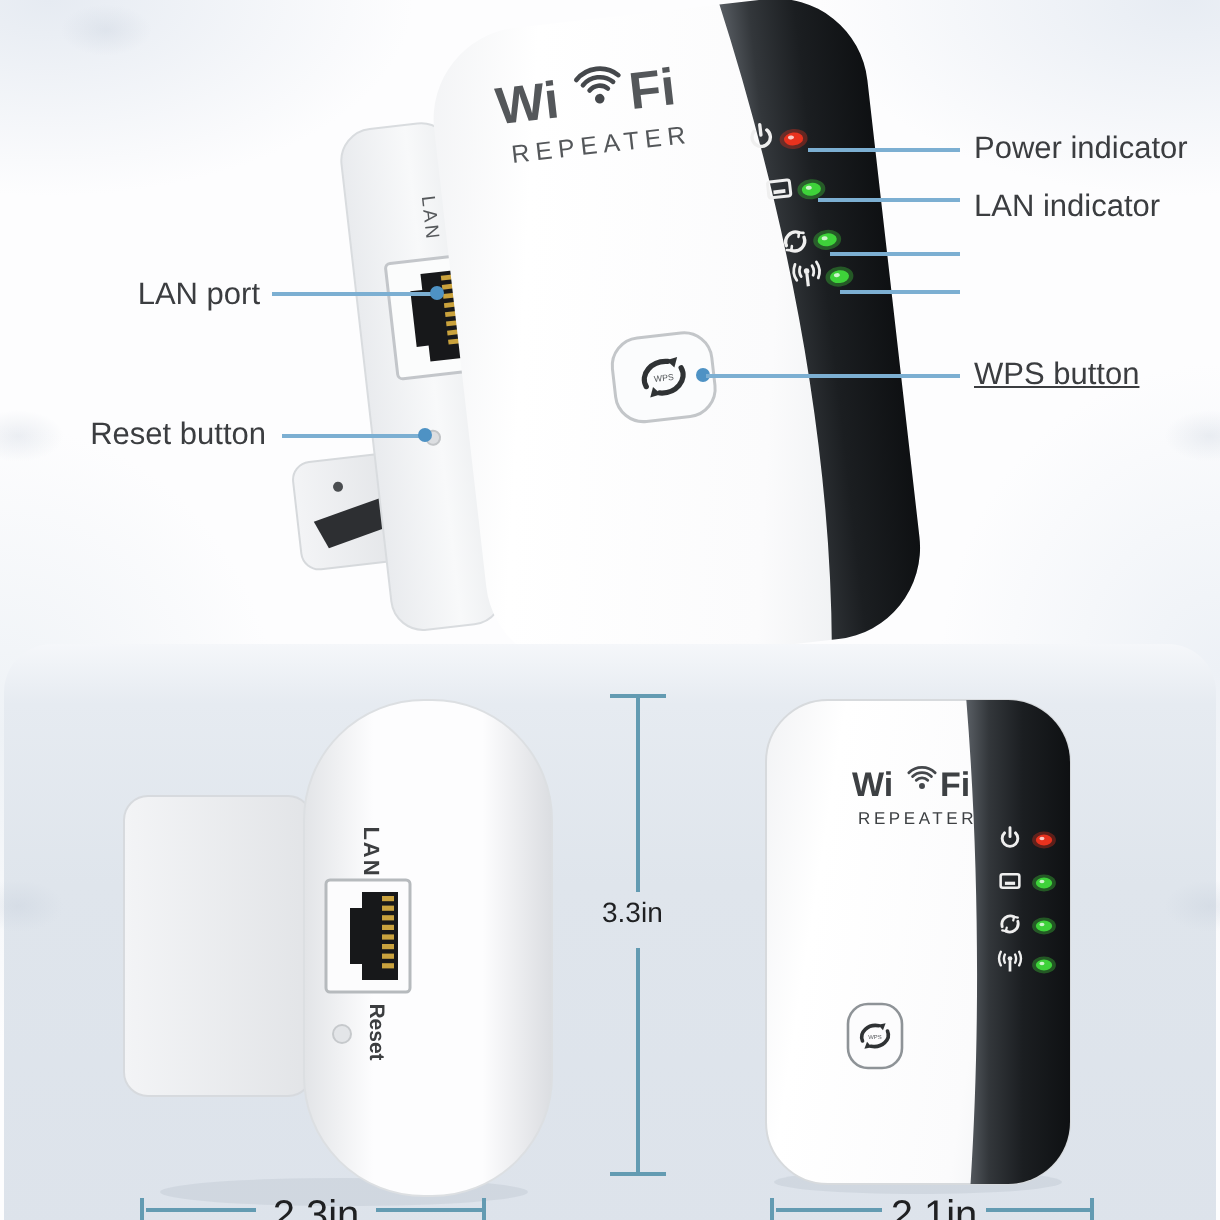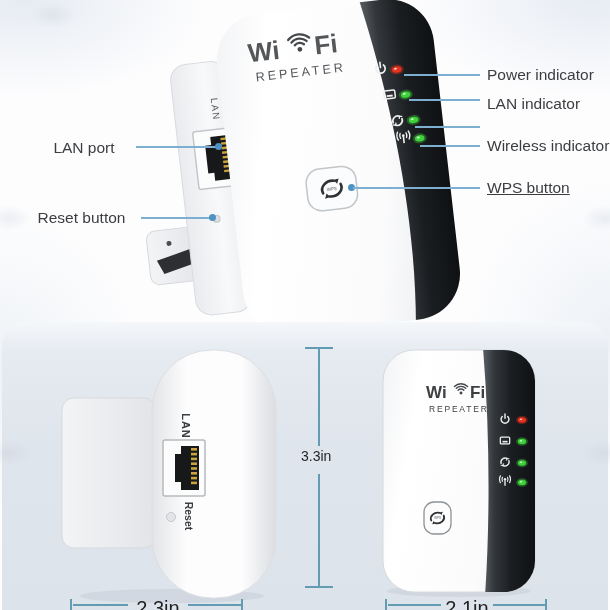--- a/index.html
+++ b/index.html
@@ -12,21 +12,21 @@
       radial-gradient(ellipse 200px 220px at 100% 55%, #edf1f6 0%, rgba(255,255,255,0) 70%),
       radial-gradient(ellipse 200px 220px at 0% 60%,  #eef2f6 0%, rgba(255,255,255,0) 70%),
       #fdfdfe;}
   .smudge{position:absolute;width:46px;height:26px;border-radius:50%;
     background:radial-gradient(ellipse at center, rgba(190,200,214,.28), rgba(190,200,214,0) 70%);}
   svg{overflow:visible;display:block;}
   .top-device{position:absolute;left:148px;top:6px;z-index:1;
     transform:rotate(-6.5deg);transform-origin:153px 168px;}
   .callout-label{position:absolute;font-size:15.5px;color:#3b3d40;z-index:3;white-space:nowrap;}
   .callout-label.right{left:487px;text-align:center;}
-  .lbl-left{text-align:center;}
+  .lbl-left{text-align:right;}
   .ln{position:absolute;height:2px;background:#7cafd2;z-index:3;}
   .dot{position:absolute;width:7px;height:7px;border-radius:50%;background:#4e92c4;z-index:3;}
   .bottom-panel{position:absolute;left:2px;right:2px;top:322px;height:300px;z-index:5;
     border-radius:24px 24px 0 0;
     background:linear-gradient(180deg,#f5f7fa 0%,#e6ebf1 10%,#dfe5ec 40%,#dde3eb 100%);}
   .panel-item{position:absolute;}
   .dim-v-cap{position:absolute;width:28px;height:2px;background:#639bb2;}
   .dim-v-seg{position:absolute;width:2px;background:#639bb2;left:13px;}
   .dim-text{position:absolute;color:#1f2022;font-size:14px;}
   .dim-text-big{position:absolute;color:#1f2022;font-size:20px;text-align:center;}
@@ -168,21 +168,20 @@
       <use href="#ic-wpsbtn" transform="translate(182,186) scale(1.15)"></use>
     </g>
   </svg>
 
   <div class="ln" style="left:404px;top:74px;width:76px;"></div>
   <div class="callout-label right" style="top:66px;">Power indicator</div>
   <div class="ln" style="left:409px;top:99px;width:71px;"></div>
   <div class="callout-label right" style="top:79px;margin-top:16px;">LAN indicator</div>
   <div class="ln" style="left:415px;top:126px;width:65px;"></div>
   <div class="ln" style="left:420px;top:145px;width:60px;"></div>
-  <div class="callout-label right" style="top:137px;">Wireless indicator</div>
   <div class="dot" style="left:348px;top:184px;"></div>
   <div class="ln" style="left:353px;top:187px;width:127px;"></div>
   <div class="callout-label right" style="top:179px;text-decoration:underline;">WPS button</div>
 
   <div class="callout-label lbl-left" style="left:38px;top:139px;width:92px;">LAN port</div>
   <div class="ln" style="left:136px;top:146px;width:82px;"></div>
   <div class="dot" style="left:215px;top:143px;"></div>
   <div class="callout-label lbl-left" style="left:30px;top:209px;width:103px;">Reset button</div>
   <div class="ln" style="left:141px;top:217px;width:70px;"></div>
   <div class="dot" style="left:209px;top:214px;"></div>

